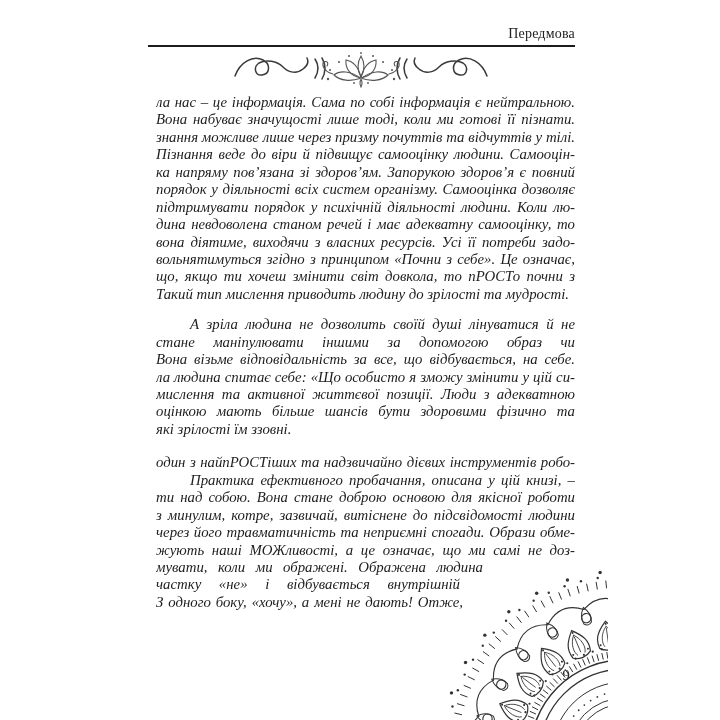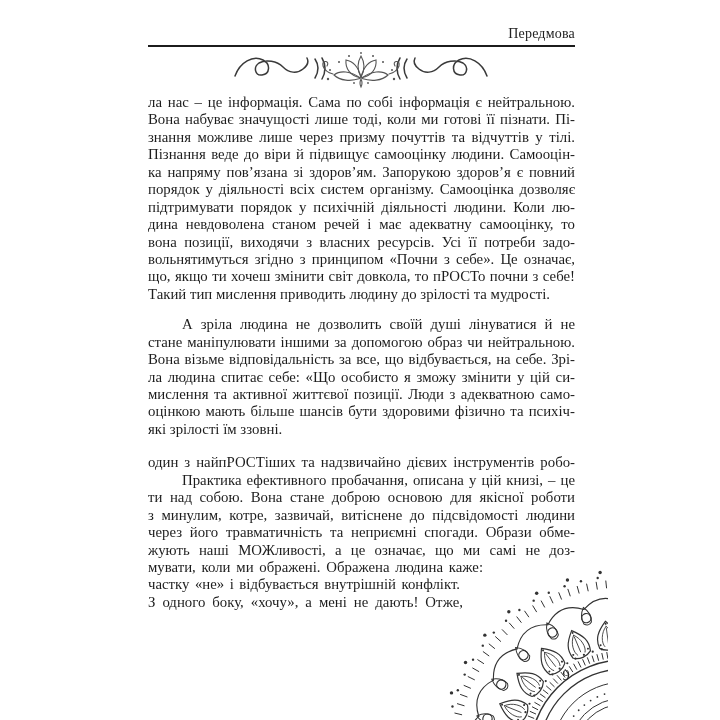--- a/index.html
+++ b/index.html
@@ -9,21 +9,21 @@
   }
   .running-header{
     position:absolute;top:26px;left:148px;width:427px;
     text-align:right;font-size:14px;letter-spacing:.2px;color:#232323;
   }
   .header-rule{
     position:absolute;top:45px;left:148px;width:427px;height:2.4px;background:#1c1c1c;
   }
   .flourish{position:absolute;top:50px;left:231px;width:260px;height:40px;}
   .textblock{position:absolute;top:94px;left:148px;width:427px;font-size:14.8px;}
-  .para{margin:0 0 13px 0;}
+  .para{margin:0 0 13px 8px;font-style:italic;}
   .para.gap-lg{margin-bottom:16px;}
   .para:last-child{margin-bottom:0;}
   .line{
     height:17.45px;overflow:hidden;
     text-align:justify;text-align-last:justify;
   }
   .line.lline{text-align-last:left;}
   .line.indent{text-indent:34px;}
   .pr7{padding-right:62px;}
   .pr8{padding-right:92px;}
@@ -86,21 +86,21 @@
   <div class="textblock">
     <div class="para">
       <div class="line">ла нас – це інформація. Сама по собі інформація є нейтральною.</div>
       <div class="line">Вона набуває значущості лише тоді, коли ми готові її пізнати. Пі-</div>
       <div class="line">знання можливе лише через призму почуттів та відчуттів у тілі.</div>
       <div class="line">Пізнання веде до віри й підвищує самооцінку людини. Самооцін-</div>
       <div class="line">ка напряму пов’язана зі здоров’ям. Запорукою здоров’я є повний</div>
       <div class="line">порядок у діяльності всіх систем організму. Самооцінка дозволяє</div>
       <div class="line">підтримувати порядок у психічній діяльності людини. Коли лю-</div>
       <div class="line">дина невдоволена станом речей і має адекватну самооцінку, то</div>
-      <div class="line">вона позиції, виходячи з власних ресурсів. Усі її потреби задо-</div>
+      <div class="line">вона діятиме, виходячи з власних ресурсів. Усі її потреби задо-</div>
       <div class="line">вольнятимуться згідно з принципом «Почни з себе». Це означає,</div>
       <div class="line">що, якщо ти хочеш змінити світ довкола, то пРОСТо почни з себе!</div>
       <div class="line lline">Такий тип мислення приводить людину до зрілості та мудрості.</div>
     </div>
 
     <div class="para gap-lg">
       <div class="line indent">А зріла людина не дозволить своїй душі лінуватися й не</div>
       <div class="line">стане маніпулювати іншими за допомогою образ чи нейтральною.</div>
       <div class="line">Вона візьме відповідальність за все, що відбувається, на себе. Зрі-</div>
       <div class="line">ла людина спитає себе: «Що особисто я зможу змінити у цій си-</div>

